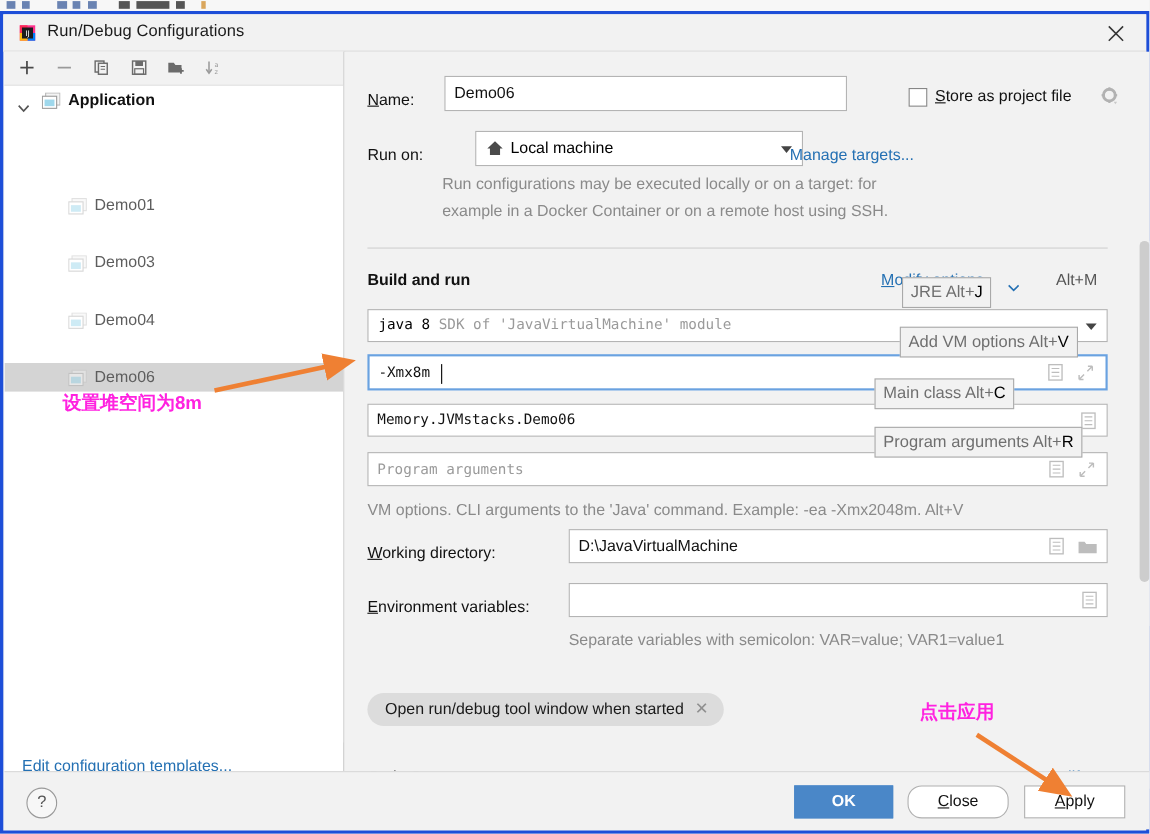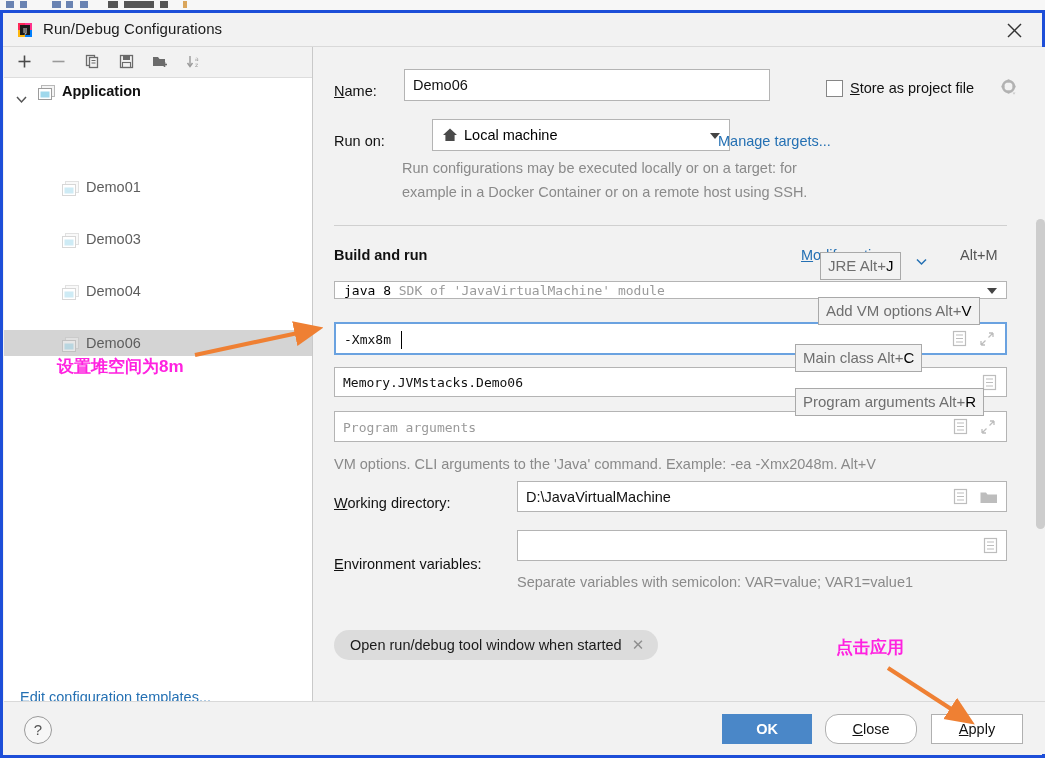--- a/index.html
+++ b/index.html
@@ -291,21 +291,21 @@
 
       <span class="sechdr" style="left:20px;top:200px;">Build and run</span>
       <span class="link" style="left:487px;top:200px;"><u>M</u>odify options</span>
       <span class="fico" style="left:602px;top:206px;">
         <svg width="11" height="8" viewBox="0 0 11 8">
             <path d="M1 1.5 L5.5 6 L10 1.5" fill="none" stroke="#2470b3" stroke-width="1.5"></path>
           </svg>
       </span>
       <span class="hint" style="left:622px;top:200px;color:#555;margin-left:24px;">Alt+M</span>
 
-      <div class="combo" style="left:20px;top:234px;width:673px;height:18px;">
+      <div class="combo" style="left:20px;top:234px;width:673px;height:30px;">
         <span class="val mono-wrap" style="left:9px;font-family:'DejaVu Sans Mono',monospace;font-size:13px;">
           <span>java 8</span><span style="color:#9a9a9a;">&nbsp;</span><span style="color:#9a9a9a;">SDK of 'JavaVirtualMachine' module</span>
         </span>
         <span class="arrow"></span>
       </div>
 
       <div class="tf focused" style="left:20px;top:275px;width:673px;height:33px;">
         <span class="val mono">-Xmx8m</span>
         <span style="position:absolute;left:65px;top:7px;width:1px;height:18px;background:#000;"></span>
         <span class="fico" style="right:38px;top:6px;">
@@ -367,21 +367,21 @@
               <line x1="4" y1="12" x2="11" y2="12" stroke="#bdbdbd"></line>
             </svg>
         </span>
         <span class="fico" style="right:8px;top:8px;">
           <svg width="18" height="15" viewBox="0 0 18 15">
               <path d="M0.5 2.5 L6 2.5 L7.5 4.5 L17 4.5 L17 13 L0.5 13 Z" fill="#bdbdbd"></path>
             </svg>
         </span>
       </div>
 
-      <span class="lbl" style="left:20px;top:509px;"><u>E</u>nvironment variables:</span>
+      <span class="lbl" style="left:20px;top:497px;"><u>E</u>nvironment variables:</span>
       <div class="tf" style="left:203px;top:483px;width:490px;height:31px;">
         <span class="val"></span>
         <span class="fico" style="right:8px;top:6px;">
           <svg width="15" height="17" viewBox="0 0 15 17">
               <rect x="1.5" y="1.5" width="12" height="14" fill="none" stroke="#bdbdbd" stroke-width="1.2"></rect>
               <line x1="4" y1="5" x2="11" y2="5" stroke="#bdbdbd"></line>
               <line x1="4" y1="8.5" x2="11" y2="8.5" stroke="#bdbdbd"></line>
               <line x1="4" y1="12" x2="11" y2="12" stroke="#bdbdbd"></line>
             </svg>
         </span>

